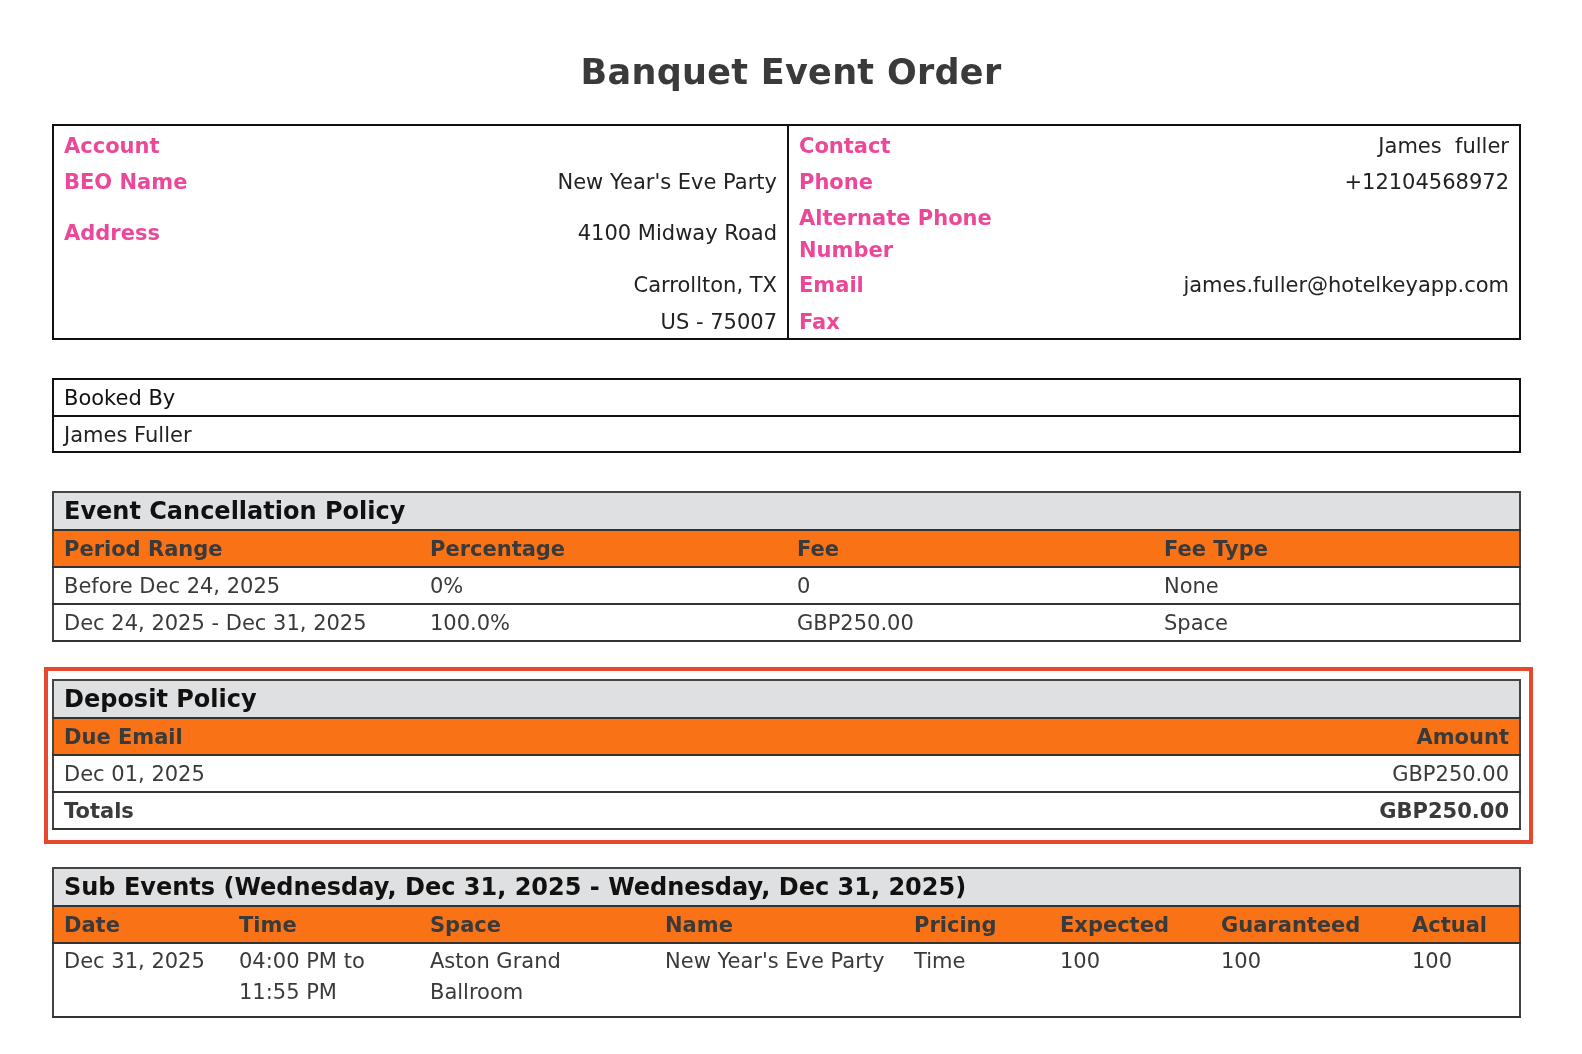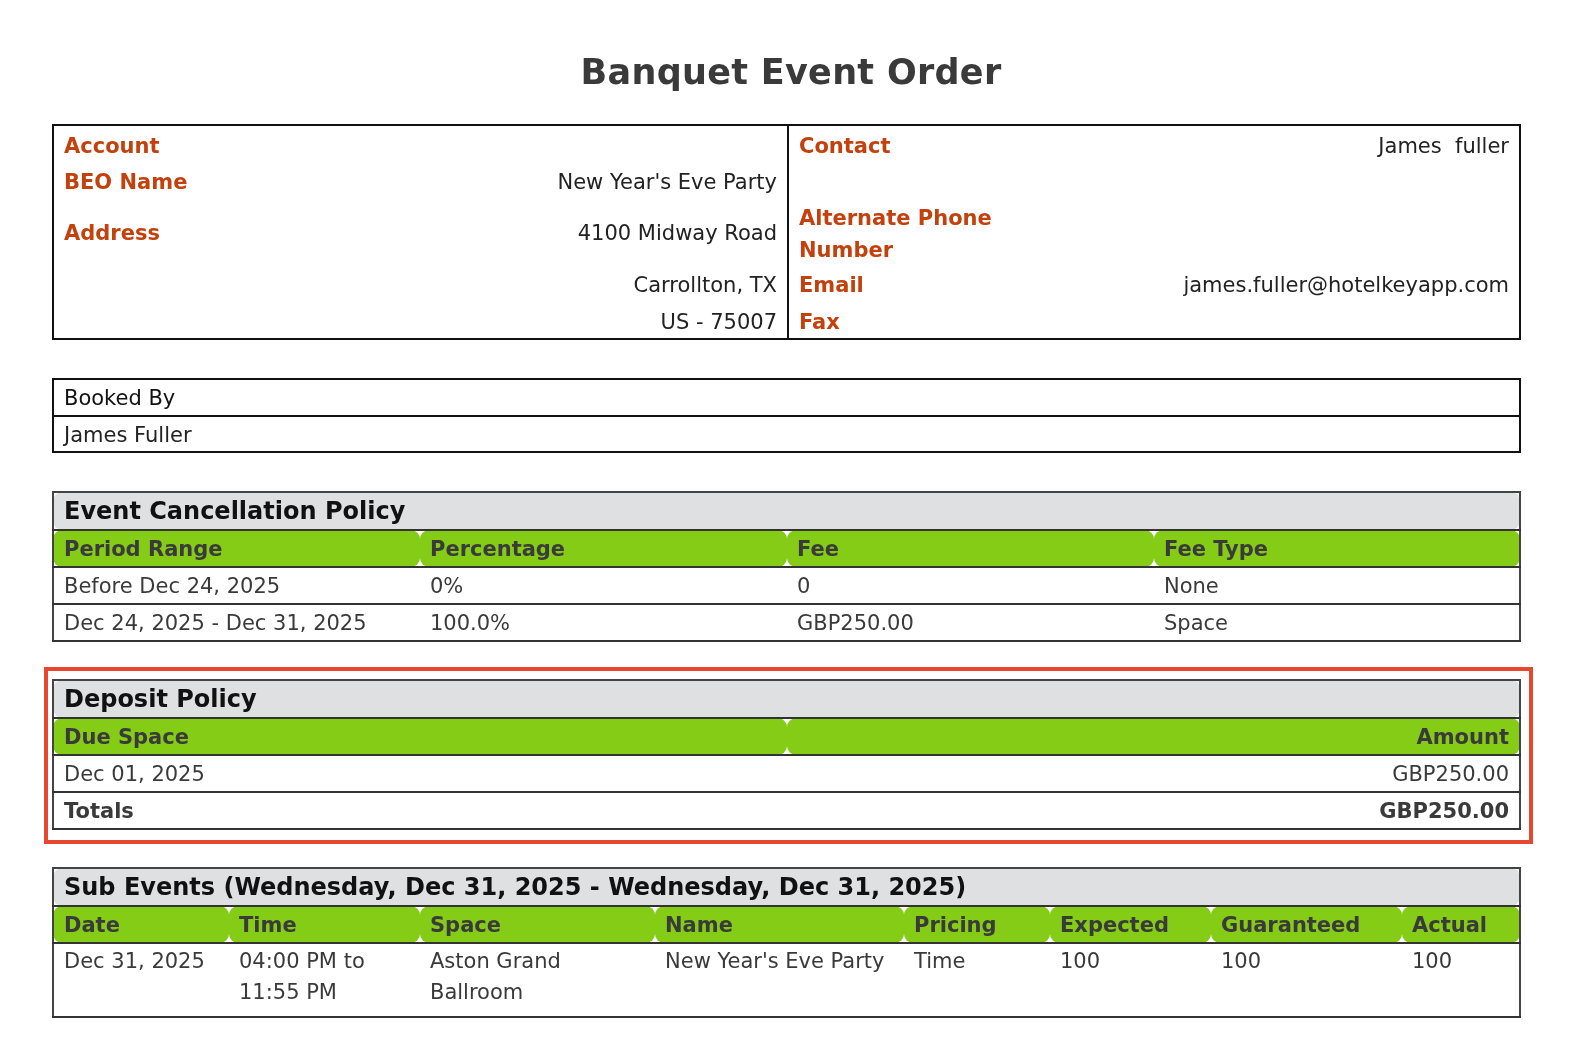--- a/index.html
+++ b/index.html
@@ -13,37 +13,37 @@
     }
     
     .info {
       position: absolute; left: 52px; top: 124px; width: 1469px; height: 216px;
       border: 2px solid #111; box-sizing: border-box; display: flex;
     }
     .info-col { position: relative; flex: 0 0 auto; }
     .info-left { width: 733px; border-right: 2px solid #111; }
     .info-right { flex: 1 1 auto; }
     .row { position: absolute; left: 10px; right: 10px; display: flex; justify-content: space-between; font-size: 21px; line-height: 32px; }
-    .lbl { font-weight: bold; color: #c2410c; }
+    .lbl { font-weight: bold; color: #ec4899; }
     .val { color: #222; text-align: right; }
 
     .booked {
       position: absolute; left: 52px; top: 378px; width: 1469px; height: 75px;
       border: 2px solid #111; box-sizing: border-box;
     }
     .booked .hd { height: 35px; border-bottom: 2px solid #111; padding-left: 10px; font-weight: normal; color: #111; font-size: 21px; line-height: 36px; }
     .booked .bd { padding-left: 10px; font-size: 21px; line-height: 36px; color: #222; }
 
     table.grid {
       position: absolute; left: 52px; width: 1469px; border-collapse: collapse;
       border: 2px solid #444; font-size: 21px; table-layout: fixed;
     }
-    table.grid td, table.grid th { padding: 0 10px; height: 35px; text-align: left; color: #3a3a3a; white-space: nowrap; border-radius: 9px; }
+    table.grid td, table.grid th { padding: 0 10px; height: 35px; text-align: left; color: #3a3a3a; white-space: nowrap; }
     table.grid .cap td { background: #dfe0e2; font-weight: bold; font-size: 24px; color: #111; border-bottom: 2px solid #333; height: 36px; }
-    table.grid .head td { background: #84cc16; font-weight: bold; border-bottom: 2px solid #333; }
+    table.grid .head td { background: #f97316; font-weight: bold; border-bottom: 2px solid #333; }
     table.grid .body td { border-bottom: 2px solid #333; font-weight: normal; }
     table.grid .right { text-align: right; }
     .highlight {
       position: absolute; left: 44px; top: 667px; width: 1489px; height: 177px;
       border: 4px solid #e8472f; box-sizing: border-box; pointer-events: none;
     }
     table.sub .body td { vertical-align: top; white-space: normal; line-height: 31px; padding-top: 2px; padding-bottom: 8px; margin-left: 25px; }
   </style>
 </head>
 <body>
@@ -70,20 +70,24 @@
     </div>
     <div class="row" style="top:180px">
       <span class="lbl"></span>
       <span class="val">US - 75007</span>
     </div>
   </div>
   <div class="info-col info-right">
     <div class="row" style="top:4px">
       <span class="lbl">Contact</span>
       <span class="val" style="white-space:pre">James  fuller</span>
+    </div>
+    <div class="row" style="top:40px">
+      <span class="lbl">Phone</span>
+      <span class="val">+12104568972</span>
     </div>
     <div class="row" style="top:76px">
       <span class="lbl">
         <span>Alternate Phone</span><br>
         <span>Number</span>
       </span>
       <span class="val"></span>
     </div>
     <div class="row" style="top:143px">
       <span class="lbl">Email</span>
@@ -132,21 +136,21 @@
   </tr>
 </tbody>
   </table>
 
 <table class="grid" style="top:679px">
   <tbody>
       <tr class="cap">
         <td colspan="2">Deposit Policy</td>
       </tr>
   <tr class="head">
-    <td>Due Space</td>
+    <td>Due Email</td>
     <td class="right">Amount</td>
   </tr>
   <tr class="body">
     <td>Dec 01, 2025</td>
     <td class="right">GBP250.00</td>
   </tr>
   <tr class="body">
     <td style="font-weight:bold">Totals</td>
     <td class="right" style="font-weight:bold">GBP250.00</td>
   </tr>

